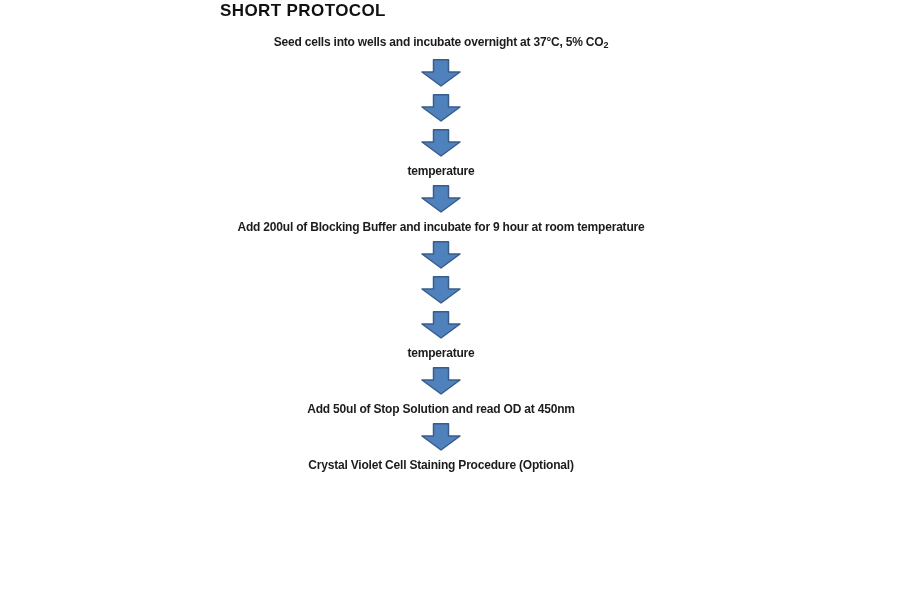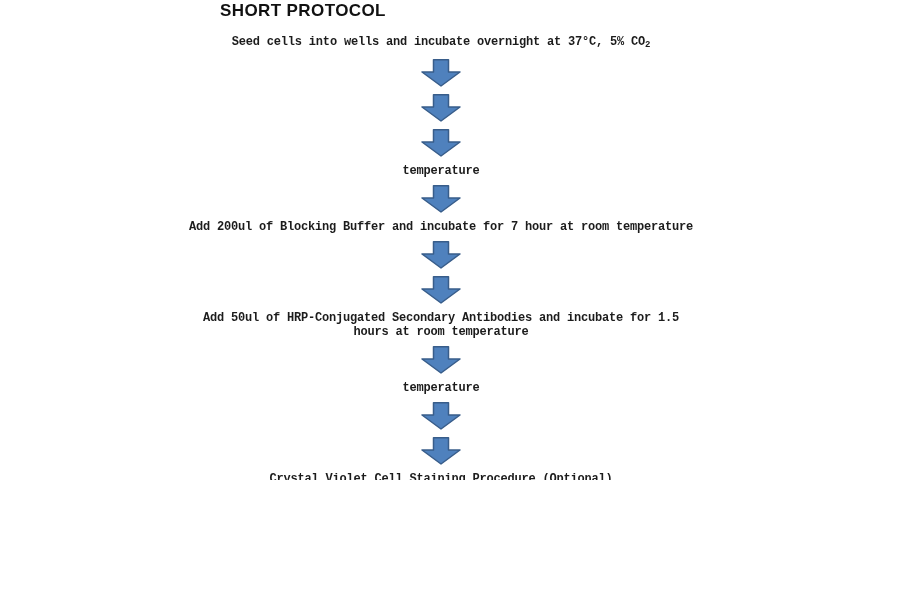--- a/index.html
+++ b/index.html
@@ -36,21 +36,21 @@
     row-gap: 7px;
   }
   .step {
     font-size: 12px;
     font-weight: 700;
     letter-spacing: -0.2px;
     line-height: 14px;
     color: #1c1c1c;
     text-align: center;
   }
-  .step-line { white-space: nowrap; font-family: Liberation Mono, monospace; }
+  .step-line { white-space: nowrap; }
   .step sub {
     font-size: 9px;
     vertical-align: -2px;
   }
   .arrow {
     display: block;
     flex: 0 0 auto;
   }
 </style>
 </head>
@@ -71,41 +71,40 @@
       <svg class="arrow" width="40" height="28" viewBox="0 0 40 28">
         <path d="M12.5 0.75 L27.5 0.75 L27.5 13 L39 13 L20 27 L1 13 L12.5 13 Z" fill="#4f81bd" stroke="#385d8a" stroke-width="1.5" stroke-linejoin="round"></path>
       </svg>
       <div class="step">
         <div class="step-line"><span>temperature</span></div>
       </div>
       <svg class="arrow" width="40" height="28" viewBox="0 0 40 28">
         <path d="M12.5 0.75 L27.5 0.75 L27.5 13 L39 13 L20 27 L1 13 L12.5 13 Z" fill="#4f81bd" stroke="#385d8a" stroke-width="1.5" stroke-linejoin="round"></path>
       </svg>
       <div class="step">
-        <div class="step-line"><span>Add 200ul of Blocking Buffer and incubate for 7 hour at room temperature</span></div>
+        <div class="step-line"><span>Add 200ul of Blocking Buffer and incubate for 9 hour at room temperature</span></div>
       </div>
       <svg class="arrow" width="40" height="28" viewBox="0 0 40 28">
         <path d="M12.5 0.75 L27.5 0.75 L27.5 13 L39 13 L20 27 L1 13 L12.5 13 Z" fill="#4f81bd" stroke="#385d8a" stroke-width="1.5" stroke-linejoin="round"></path>
       </svg>
       <svg class="arrow" width="40" height="28" viewBox="0 0 40 28">
         <path d="M12.5 0.75 L27.5 0.75 L27.5 13 L39 13 L20 27 L1 13 L12.5 13 Z" fill="#4f81bd" stroke="#385d8a" stroke-width="1.5" stroke-linejoin="round"></path>
       </svg>
-      <div class="step">
-        <div class="step-line"><span>Add 50ul of HRP-Conjugated Secondary Antibodies and incubate for 1.5</span></div>
-        <div class="step-line"><span>hours at room temperature</span></div>
-      </div>
       <svg class="arrow" width="40" height="28" viewBox="0 0 40 28">
         <path d="M12.5 0.75 L27.5 0.75 L27.5 13 L39 13 L20 27 L1 13 L12.5 13 Z" fill="#4f81bd" stroke="#385d8a" stroke-width="1.5" stroke-linejoin="round"></path>
       </svg>
       <div class="step">
         <div class="step-line"><span>temperature</span></div>
       </div>
       <svg class="arrow" width="40" height="28" viewBox="0 0 40 28">
         <path d="M12.5 0.75 L27.5 0.75 L27.5 13 L39 13 L20 27 L1 13 L12.5 13 Z" fill="#4f81bd" stroke="#385d8a" stroke-width="1.5" stroke-linejoin="round"></path>
       </svg>
+      <div class="step">
+        <div class="step-line"><span>Add 50ul of Stop Solution and read OD at 450nm</span></div>
+      </div>
       <svg class="arrow" width="40" height="28" viewBox="0 0 40 28">
         <path d="M12.5 0.75 L27.5 0.75 L27.5 13 L39 13 L20 27 L1 13 L12.5 13 Z" fill="#4f81bd" stroke="#385d8a" stroke-width="1.5" stroke-linejoin="round"></path>
       </svg>
       <div class="step">
         <div class="step-line"><span>Crystal Violet Cell Staining Procedure (Optional)</span></div>
       </div>
     </div>
 </div>
 
 </body></html>

